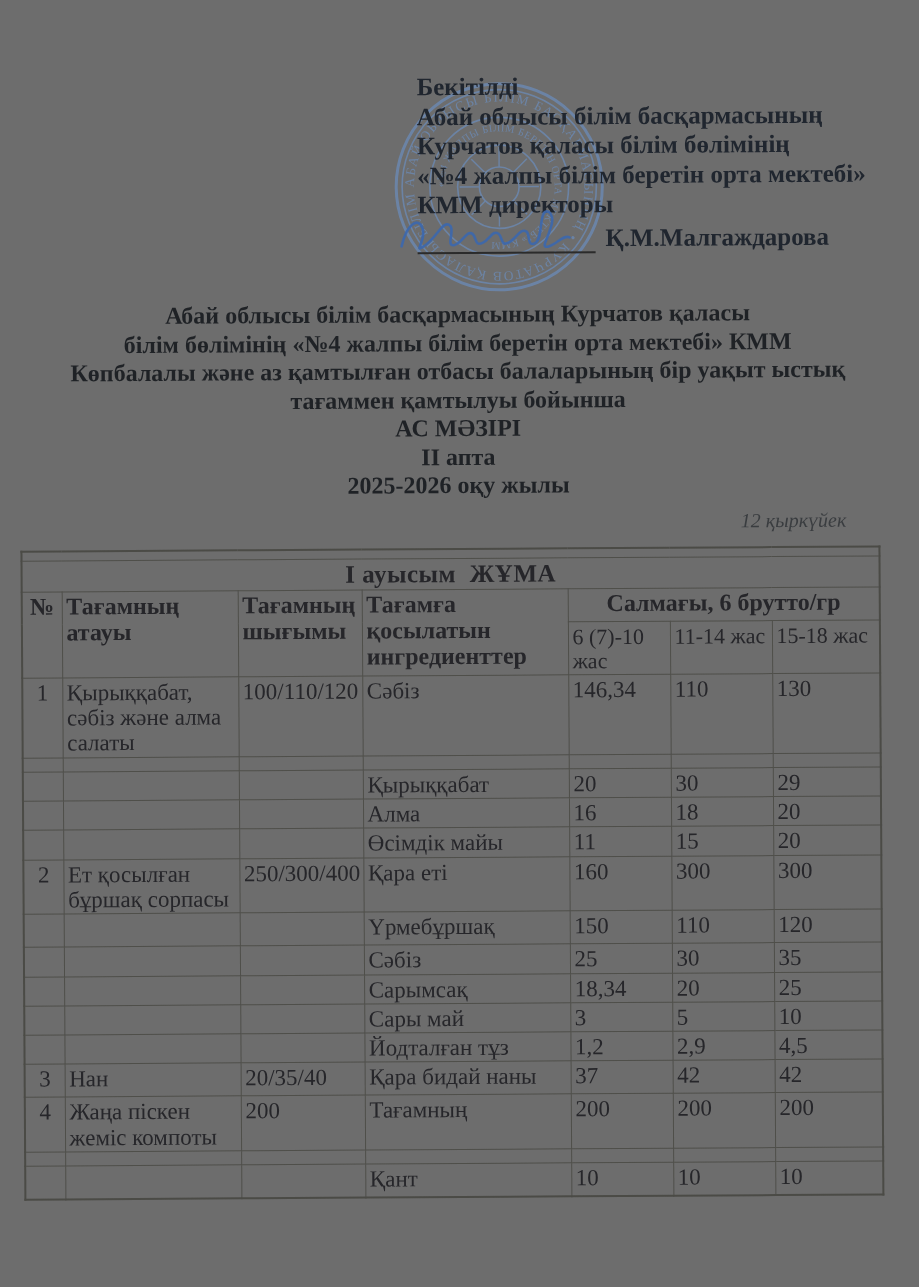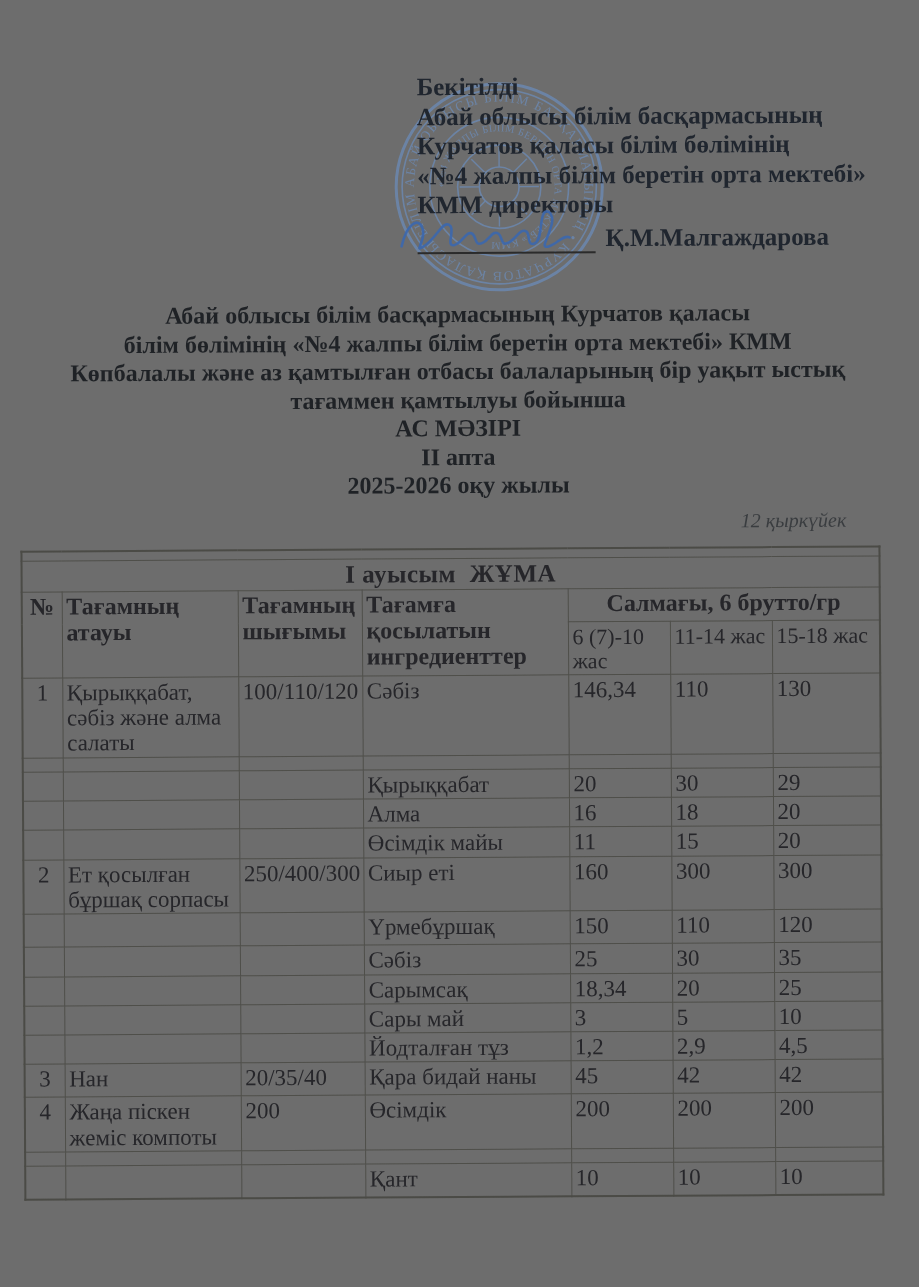--- a/index.html
+++ b/index.html
@@ -207,22 +207,22 @@
             <td class="c-dish"></td>
             <td class="c-out"></td>
             <td class="c-ingr">Өсімдік майы</td>
             <td class="c-w">11</td>
             <td class="c-w">15</td>
             <td class="c-w">20</td>
           </tr>
           <tr class="r-t2">
             <td class="c-no">2</td>
             <td class="c-dish">Ет қосылған бұршақ сорпасы</td>
-            <td class="c-out">250/400/300</td>
-            <td class="c-ingr">Сиыр еті</td>
+            <td class="c-out">250/300/400</td>
+            <td class="c-ingr">Қара еті</td>
             <td class="c-w">160</td>
             <td class="c-w">300</td>
             <td class="c-w">300</td>
           </tr>
           <tr class="r-m">
             <td class="c-no"></td>
             <td class="c-dish"></td>
             <td class="c-out"></td>
             <td class="c-ingr">Үрмебұршақ</td>
             <td class="c-w">150</td>
@@ -263,29 +263,29 @@
             <td class="c-ingr">Йодталған тұз</td>
             <td class="c-w">1,2</td>
             <td class="c-w">2,9</td>
             <td class="c-w">4,5</td>
           </tr>
           <tr class="r-m">
             <td class="c-no">3</td>
             <td class="c-dish">Нан</td>
             <td class="c-out">20/35/40</td>
             <td class="c-ingr">Қара бидай наны</td>
-            <td class="c-w">45</td>
+            <td class="c-w">37</td>
             <td class="c-w">42</td>
             <td class="c-w">42</td>
           </tr>
           <tr class="r-t2b">
             <td class="c-no">4</td>
             <td class="c-dish">Жаңа піскен жеміс компоты</td>
             <td class="c-out">200</td>
-            <td class="c-ingr">Өсімдік</td>
+            <td class="c-ingr">Тағамның</td>
             <td class="c-w">200</td>
             <td class="c-w">200</td>
             <td class="c-w">200</td>
           </tr>
           <tr class="r-sp">
             <td class="c-no"></td>
             <td class="c-dish"></td>
             <td class="c-out"></td>
             <td class="c-ingr"></td>
             <td class="c-w"></td>

